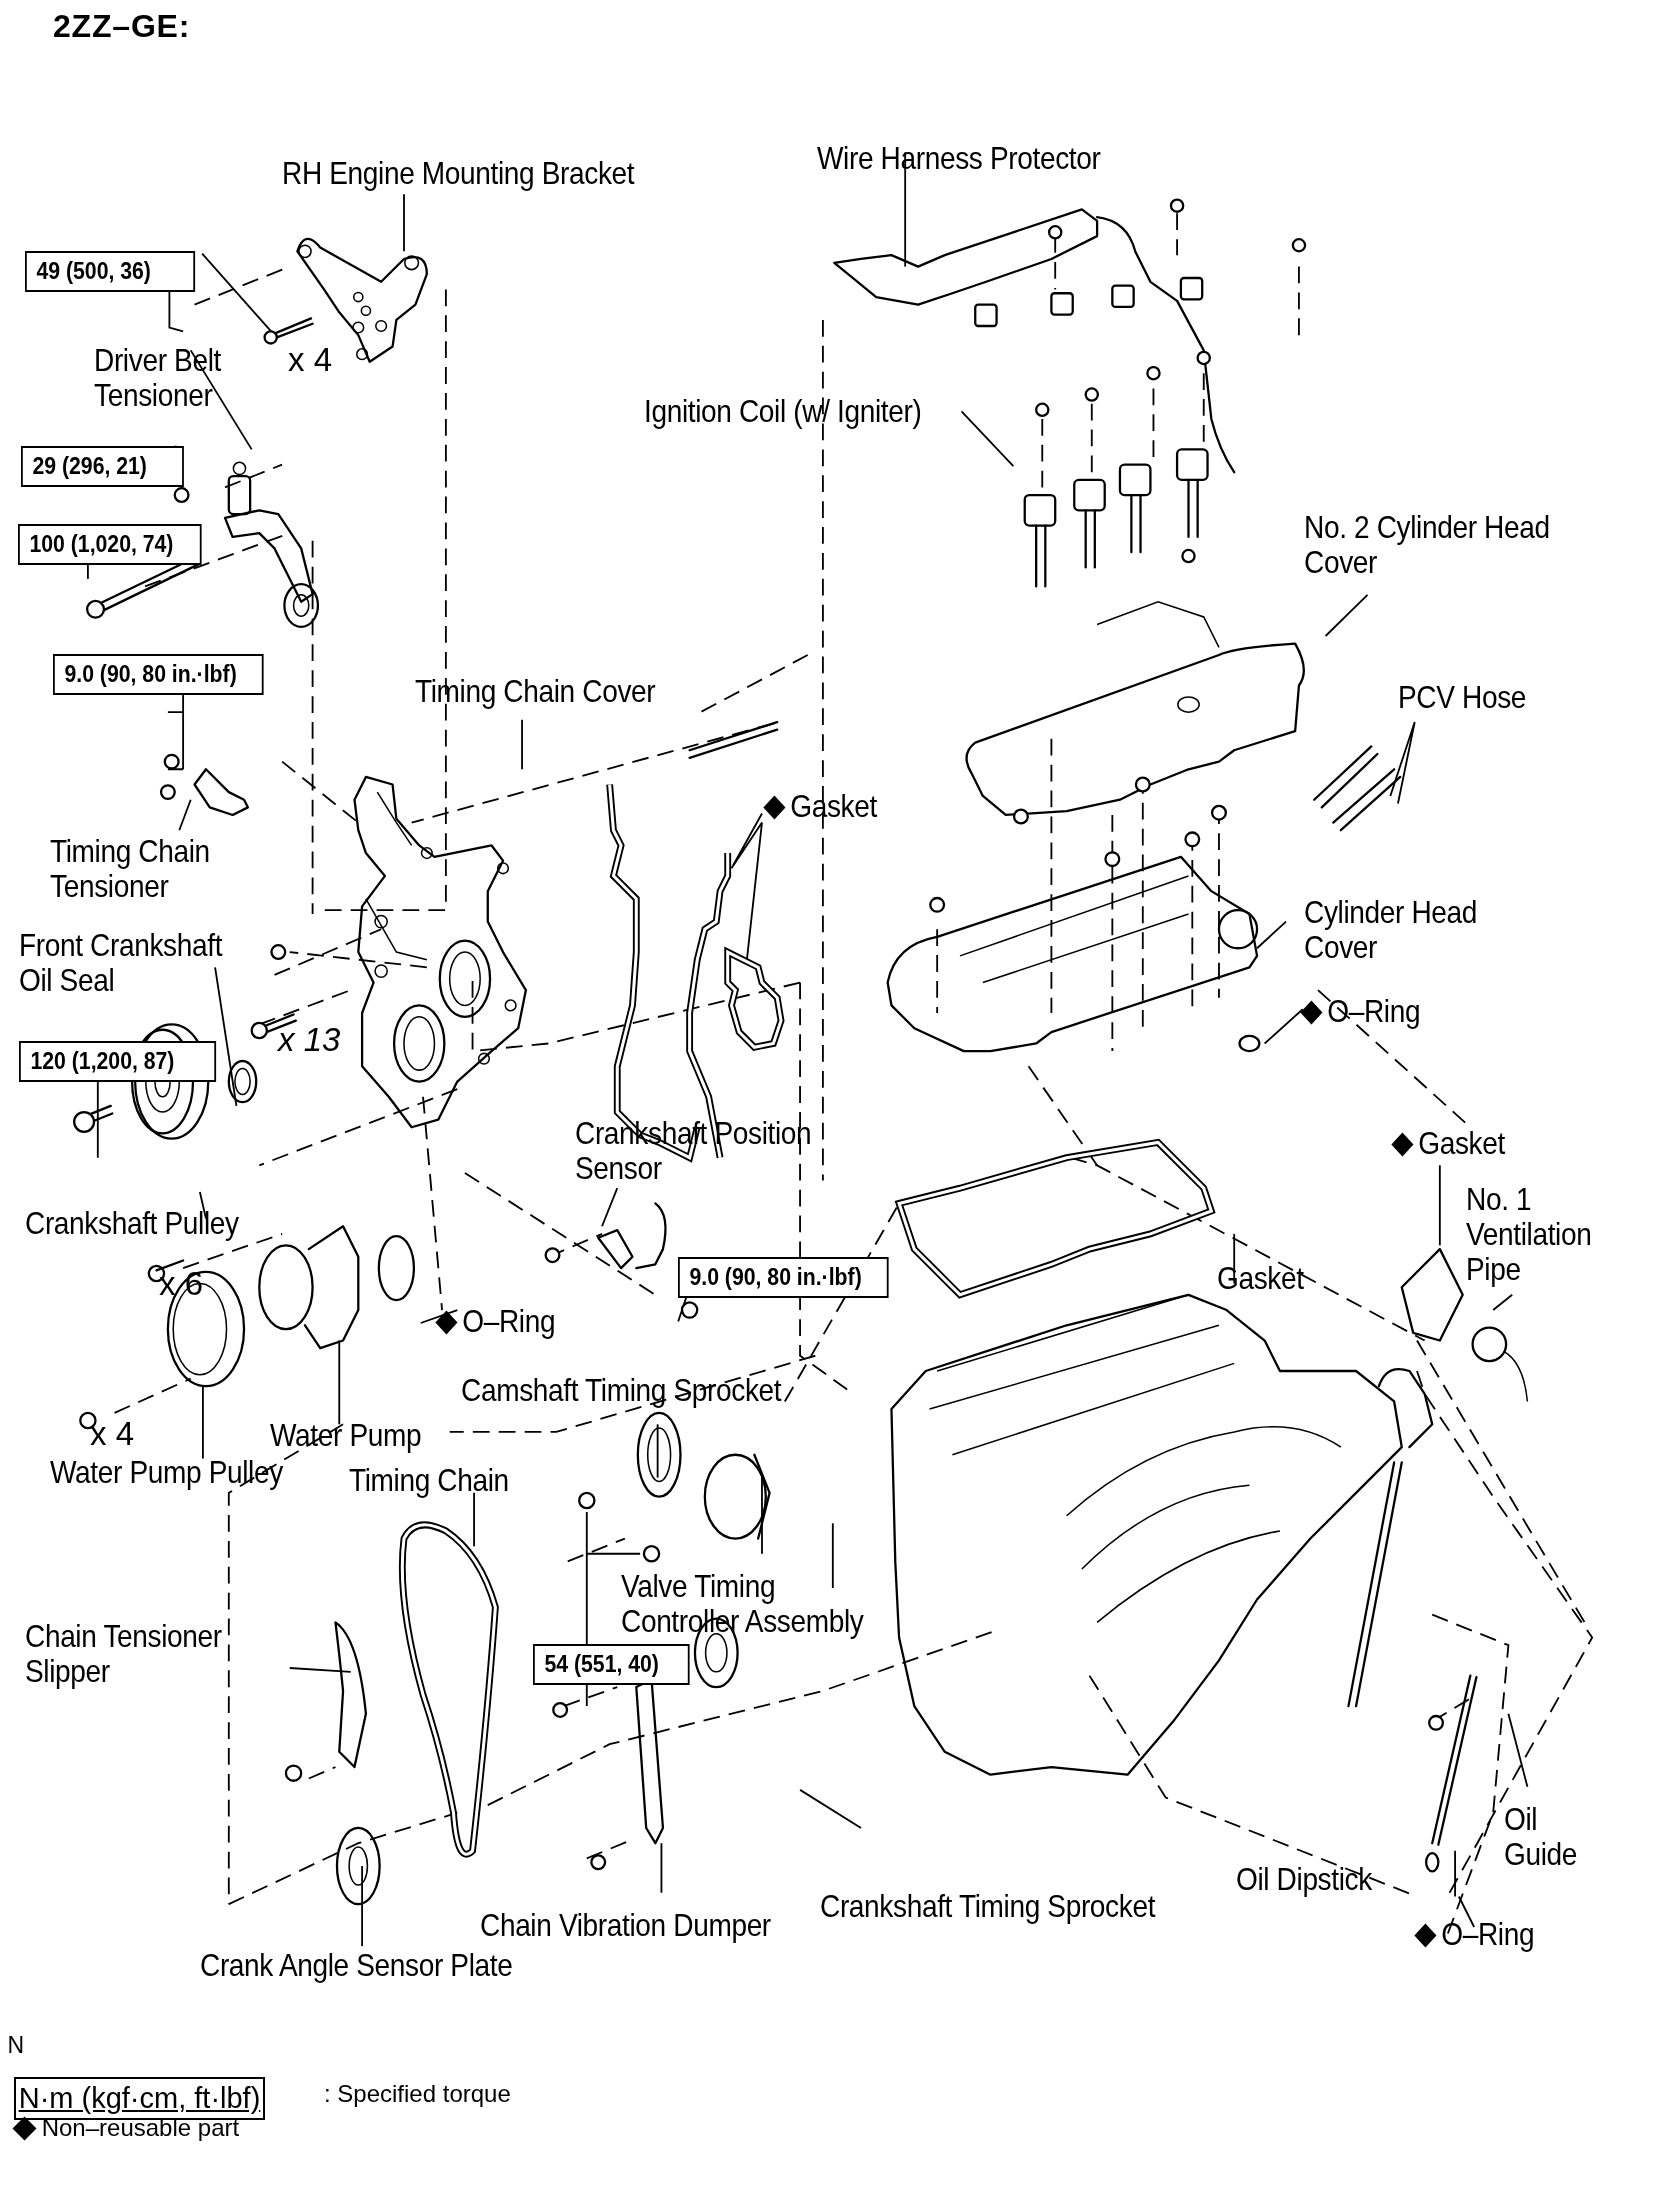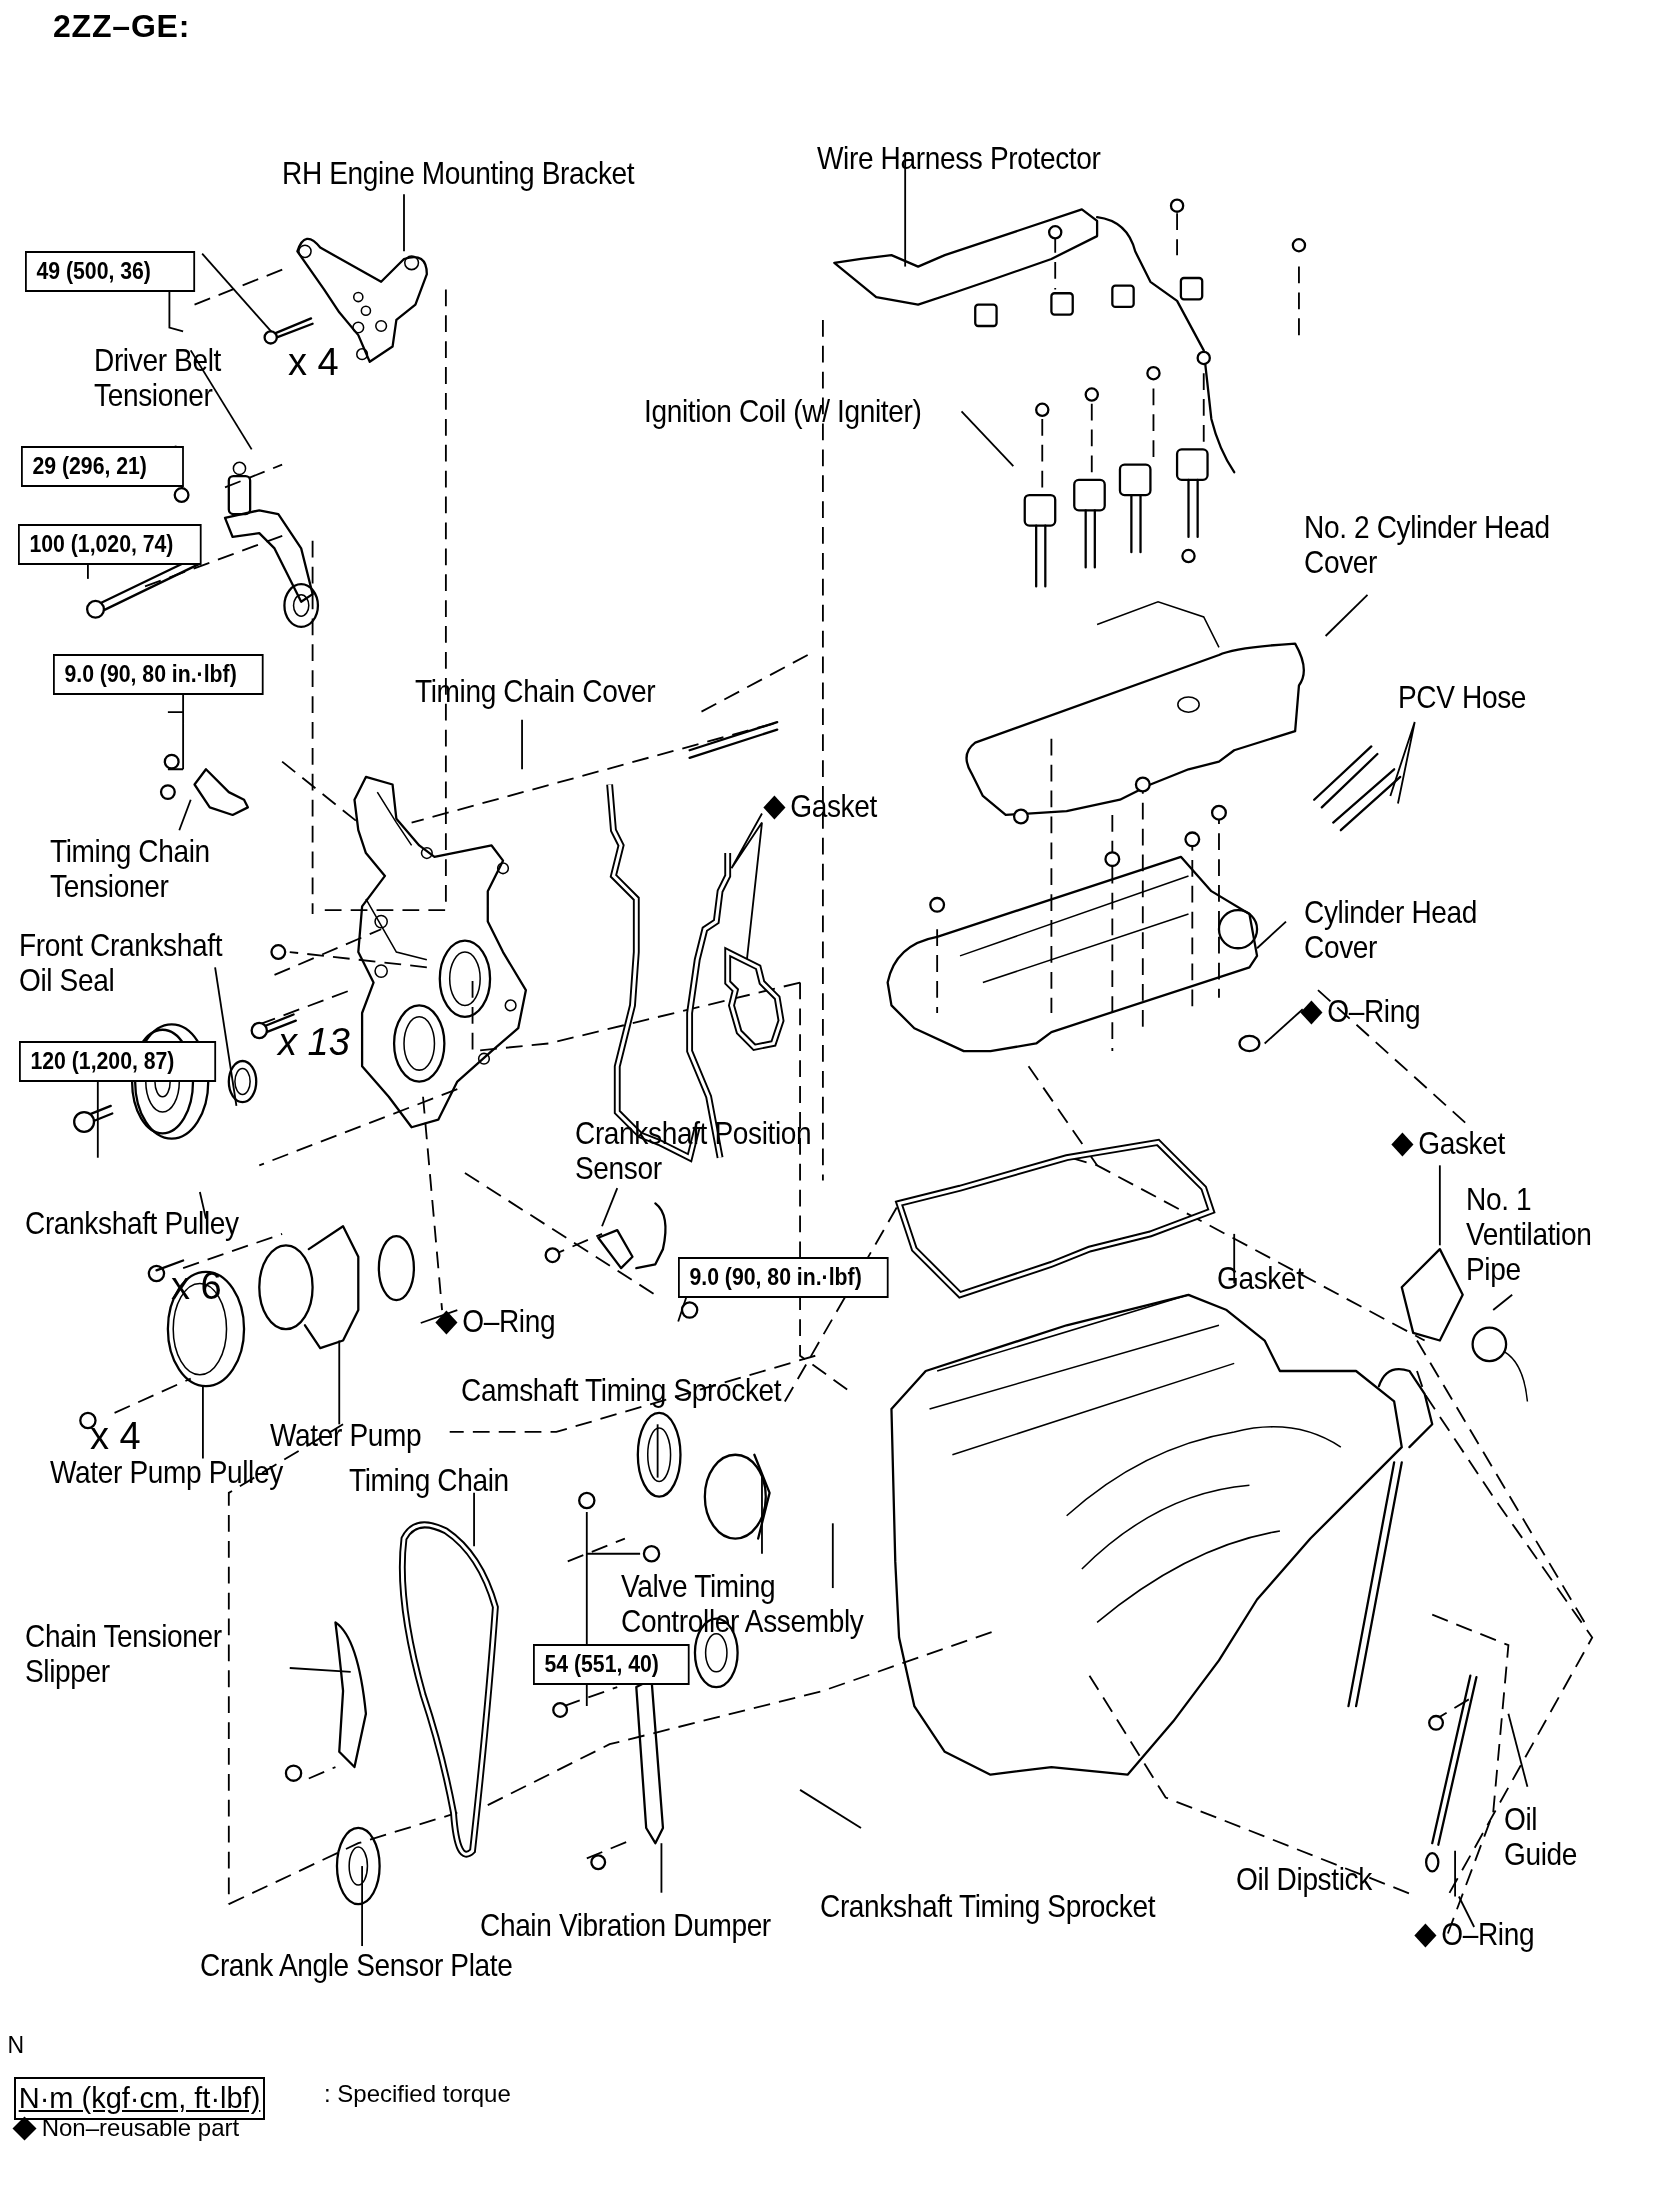--- a/index.html
+++ b/index.html
@@ -9,21 +9,21 @@
   #art .thin { fill: none; stroke: #000; stroke-width: 2; }
   #art .dash { fill: none; stroke: #000; stroke-width: 2.4; stroke-dasharray: 22 12; }
   #art .lead { fill: none; stroke: #000; stroke-width: 2.4; }
   #art .fillw { fill: #fff; stroke: #000; stroke-width: 3; }
   #art .dbl { fill: none; stroke: #000; stroke-width: 9; }
   #art .dblin { fill: none; stroke: #fff; stroke-width: 4; }
   .lbl { position: absolute; font-size: 30.5px; line-height: 35px; white-space: nowrap; letter-spacing: -0.4px; transform: scaleX(0.92); transform-origin: left top; }
   .lbl.ml { white-space: pre; }
   .title { position: absolute; left: 53px; top: 7.6px; font-size: 32px; font-weight: bold; letter-spacing: 0.8px; }
   .torque { position: absolute; border: 2.3px solid #000; background: #fff; font-size: 23.6px; font-weight: bold; padding: 4.6px 10.7px; white-space: nowrap; line-height: 27.4px; transform: scaleX(0.9); transform-origin: left top; }
-  .qty { position: absolute; font-size: 38px; }
+  .qty { position: absolute; font-size: 33px; }
   .diamond { display: inline-block; width: 17px; height: 17px; background: #000; transform: rotate(45deg); margin: 0 9.1px 3px 4.6px; vertical-align: middle; }
   .legend-box { position: absolute; left: 13.7px; top: 2077px; border: 2.3px solid #000; font-size: 29px; padding: 3px 3px; white-space: nowrap; text-decoration: underline; }
   .legend-text { position: absolute; font-size: 24px; white-space: nowrap; }
   .nmark { position: absolute; left: 7.6px; top: 2032px; font-size: 23px; }
 </style>
 </head>
 <body>
 
 <div id="page">
 
@@ -353,21 +353,21 @@
   <div class="torque" style="left:25px;top:251px;width:164px;">49 (500, 36)</div>
   <div class="torque" style="left:21.3px;top:446px;width:156px;">29 (296, 21)</div>
   <div class="torque" style="left:17.5px;top:524px;width:179px;">100 (1,020, 74)</div>
   <div class="torque" style="left:53px;top:654px;width:209px;">9.0 (90, 80 in.·lbf)</div>
   <div class="torque" style="left:19px;top:1041px;width:194px;">120 (1,200, 87)</div>
   <div class="torque" style="left:678px;top:1257px;width:209px;">9.0 (90, 80 in.·lbf)</div>
   <div class="torque" style="left:533px;top:1644px;width:149px;">54 (551, 40)</div>
 
   <div class="qty" style="left:288px;top:341px;">x 4</div>
   <div class="qty" style="left:278px;top:1021px;font-style:italic;">x 13</div>
-  <div class="qty" style="left:171px;top:1265px;">x 6</div>
+  <div class="qty" style="left:159px;top:1265px;">x 6</div>
   <div class="qty" style="left:90px;top:1415px;">x 4</div>
 
   <div class="nmark">N</div>
   <div class="legend-box">N·m (kgf·cm, ft·lbf)</div>
   <div class="legend-text" style="left:324px;top:2080px;">: Specified torque</div>
   <div class="legend-text" style="left:11px;top:2114px;"><span class="diamond"></span><span>Non–reusable part</span></div>
 
 </div>
 
 

